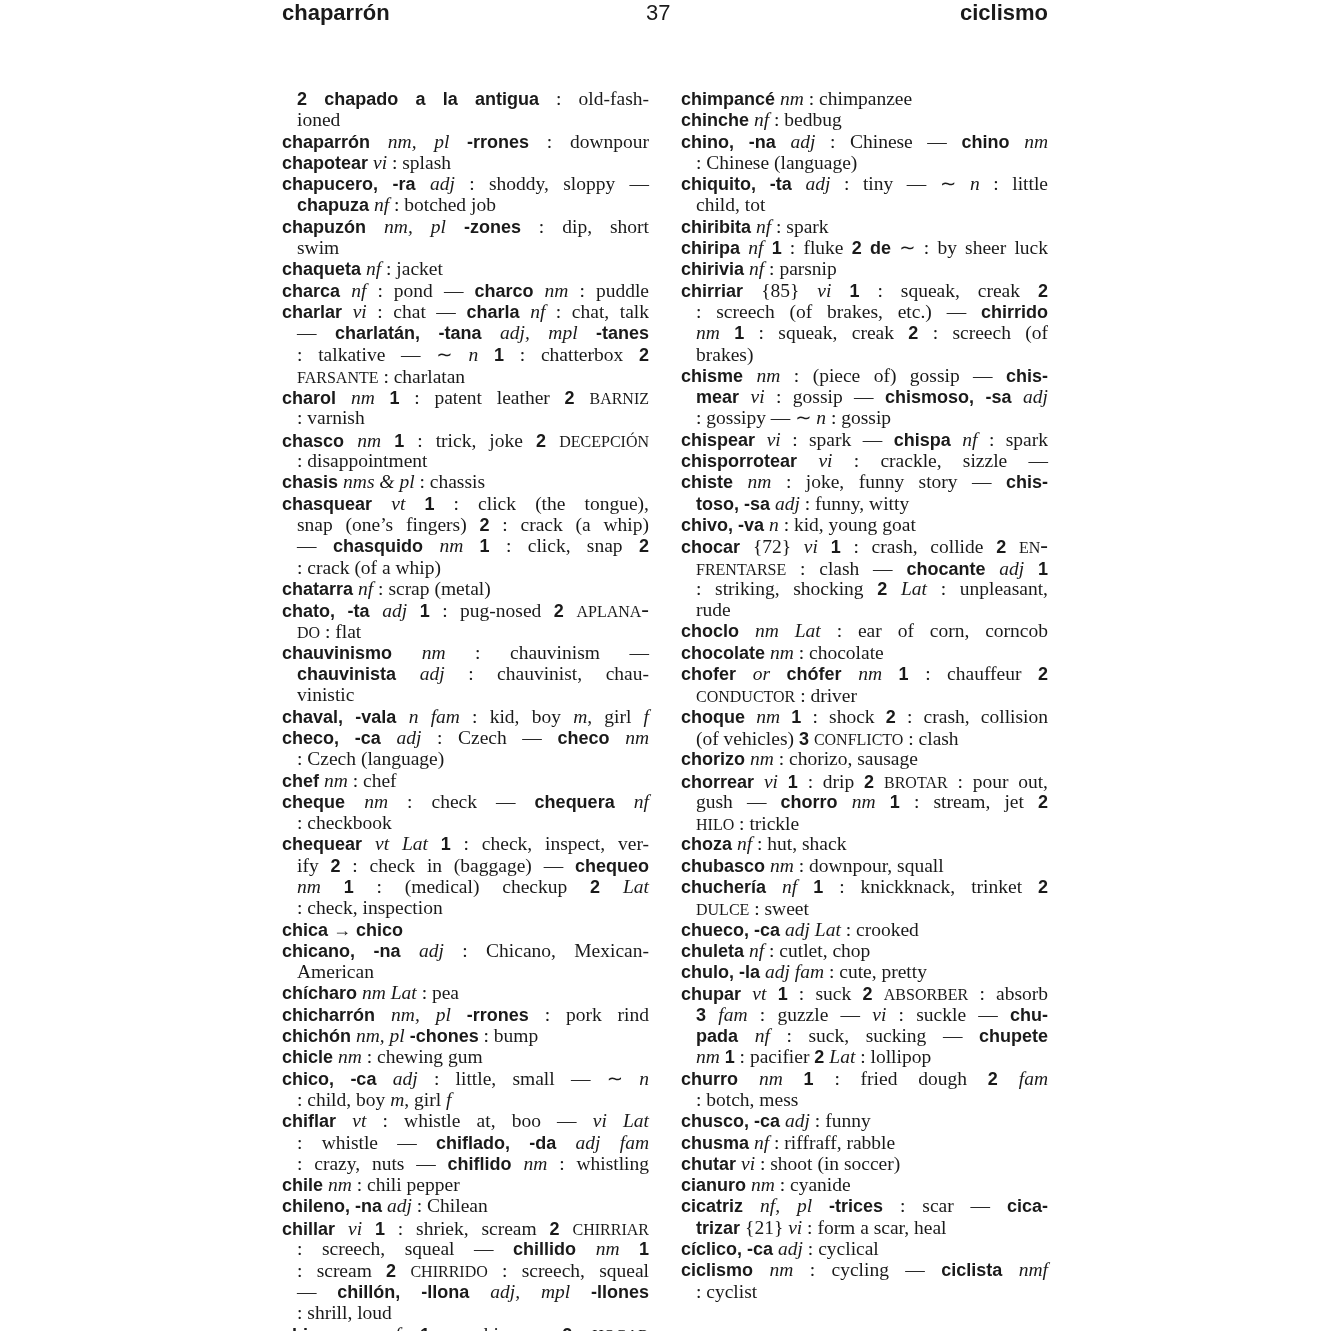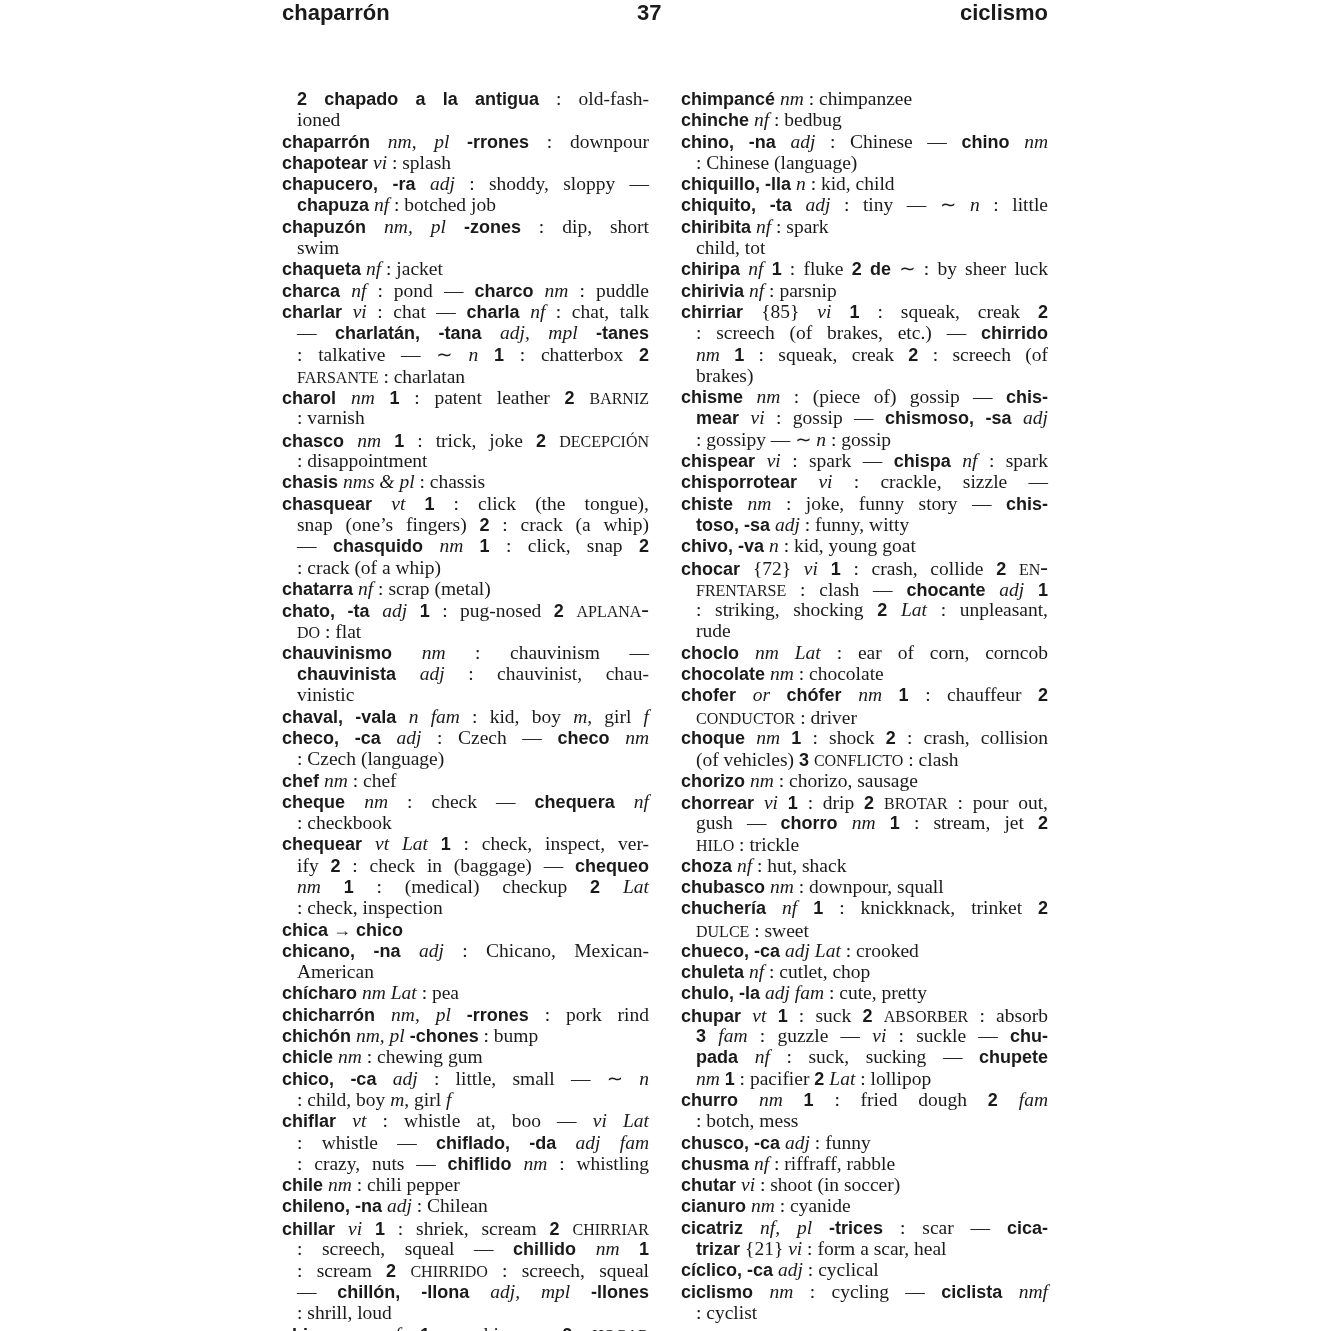--- a/index.html
+++ b/index.html
@@ -1,20 +1,20 @@
 <!DOCTYPE html>
 <html><head>
 <meta charset="utf-8">
 <style>
   html, body { margin: 0; padding: 0; background: #ffffff; }
   body { width: 1331px; height: 1331px; position: relative; overflow: hidden; color: #1a1a1a; }
   .header { position: absolute; top: 0; left: 282px; width: 766px; height: 30px; }
   .hw { position: absolute; top: 0; font-family: "Liberation Sans", sans-serif; font-weight: bold; font-size: 22px; line-height: 26px; }
   .hw-left { left: 0; }
-  .hw-center { left: 355px; font-weight: bold; font-family: "Liberation Sans", sans-serif; }
+  .hw-center { left: 364px; font-weight: normal; font-family: "Liberation Sans", sans-serif; }
   .hw-right { right: 0; }
   .col { position: absolute; top: 64px; width: 367px; margin-top: 24px; }
   .col-left { left: 282px; }
   .col-right { left: 681px; }
   .line { height: 21.3px; line-height: 21.3px; font-family: "Liberation Serif", serif; font-size: 19.5px; white-space: nowrap; text-align: justify; text-align-last: justify; }
   .line.last { text-align-last: left; }
   .line.ind { padding-left: 15px; }
   .b { font-family: "Liberation Sans", sans-serif; font-weight: bold; font-size: 18px; }
   .i { font-style: italic; }
   .sc { font-variant: small-caps; font-size: 23px; }
@@ -89,24 +89,23 @@
     <div class="line ind"><span class="n">— </span><span class="b">chillón, -llona </span><span class="i">adj, mpl </span><span class="b">-llones</span></div>
     <div class="line ind last"><span class="n">: shrill, loud</span></div>
     <div class="line"><span class="b">chimenea </span><span class="i">nf </span><span class="b">1</span><span class="n"> : chimney </span><span class="b">2 </span><span class="sc">hogar</span></div>
     <div class="line ind last"><span class="n">: fireplace</span></div>
   </div>
 <div class="col col-right">
     <div class="line last"><span class="b">chimpancé </span><span class="i">nm</span><span class="n"> : chimpanzee</span></div>
     <div class="line last"><span class="b">chinche </span><span class="i">nf</span><span class="n"> : bedbug</span></div>
     <div class="line"><span class="b">chino, -na </span><span class="i">adj</span><span class="n"> : Chinese — </span><span class="b">chino </span><span class="i">nm</span></div>
     <div class="line ind last"><span class="n">: Chinese (language)</span></div>
-    <div class="line last"><span class="b">chiquillo, -lla </span><span class="i">n</span><span class="n"> : kid, child</span></div>
     <div class="line"><span class="b">chiquito, -ta </span><span class="i">adj</span><span class="n"> : tiny — ∼ </span><span class="i">n</span><span class="n"> : little</span></div>
+    <div class="line ind last"><span class="n">child, tot</span></div>
     <div class="line last"><span class="b">chiribita </span><span class="i">nf</span><span class="n"> : spark</span></div>
-    <div class="line ind last"><span class="n">child, tot</span></div>
     <div class="line"><span class="b">chiripa </span><span class="i">nf </span><span class="b">1</span><span class="n"> : fluke </span><span class="b">2 de </span><span class="n">∼ : by sheer luck</span></div>
     <div class="line last"><span class="b">chirivia </span><span class="i">nf</span><span class="n"> : parsnip</span></div>
     <div class="line"><span class="b">chirriar </span><span class="n">{85} </span><span class="i">vi </span><span class="b">1</span><span class="n"> : squeak, creak </span><span class="b">2</span></div>
     <div class="line ind"><span class="n">: screech (of brakes, etc.) — </span><span class="b">chirrido</span></div>
     <div class="line ind"><span class="i">nm </span><span class="b">1</span><span class="n"> : squeak, creak </span><span class="b">2</span><span class="n"> : screech (of</span></div>
     <div class="line ind last"><span class="n">brakes)</span></div>
     <div class="line"><span class="b">chisme </span><span class="i">nm</span><span class="n"> : (piece of) gossip — </span><span class="b">chis-</span></div>
     <div class="line ind"><span class="b">mear </span><span class="i">vi</span><span class="n"> : gossip — </span><span class="b">chismoso, -sa </span><span class="i">adj</span></div>
     <div class="line ind last"><span class="n">: gossipy — ∼ </span><span class="i">n</span><span class="n"> : gossip</span></div>
     <div class="line"><span class="b">chispear </span><span class="i">vi</span><span class="n"> : spark — </span><span class="b">chispa </span><span class="i">nf</span><span class="n"> : spark</span></div>

